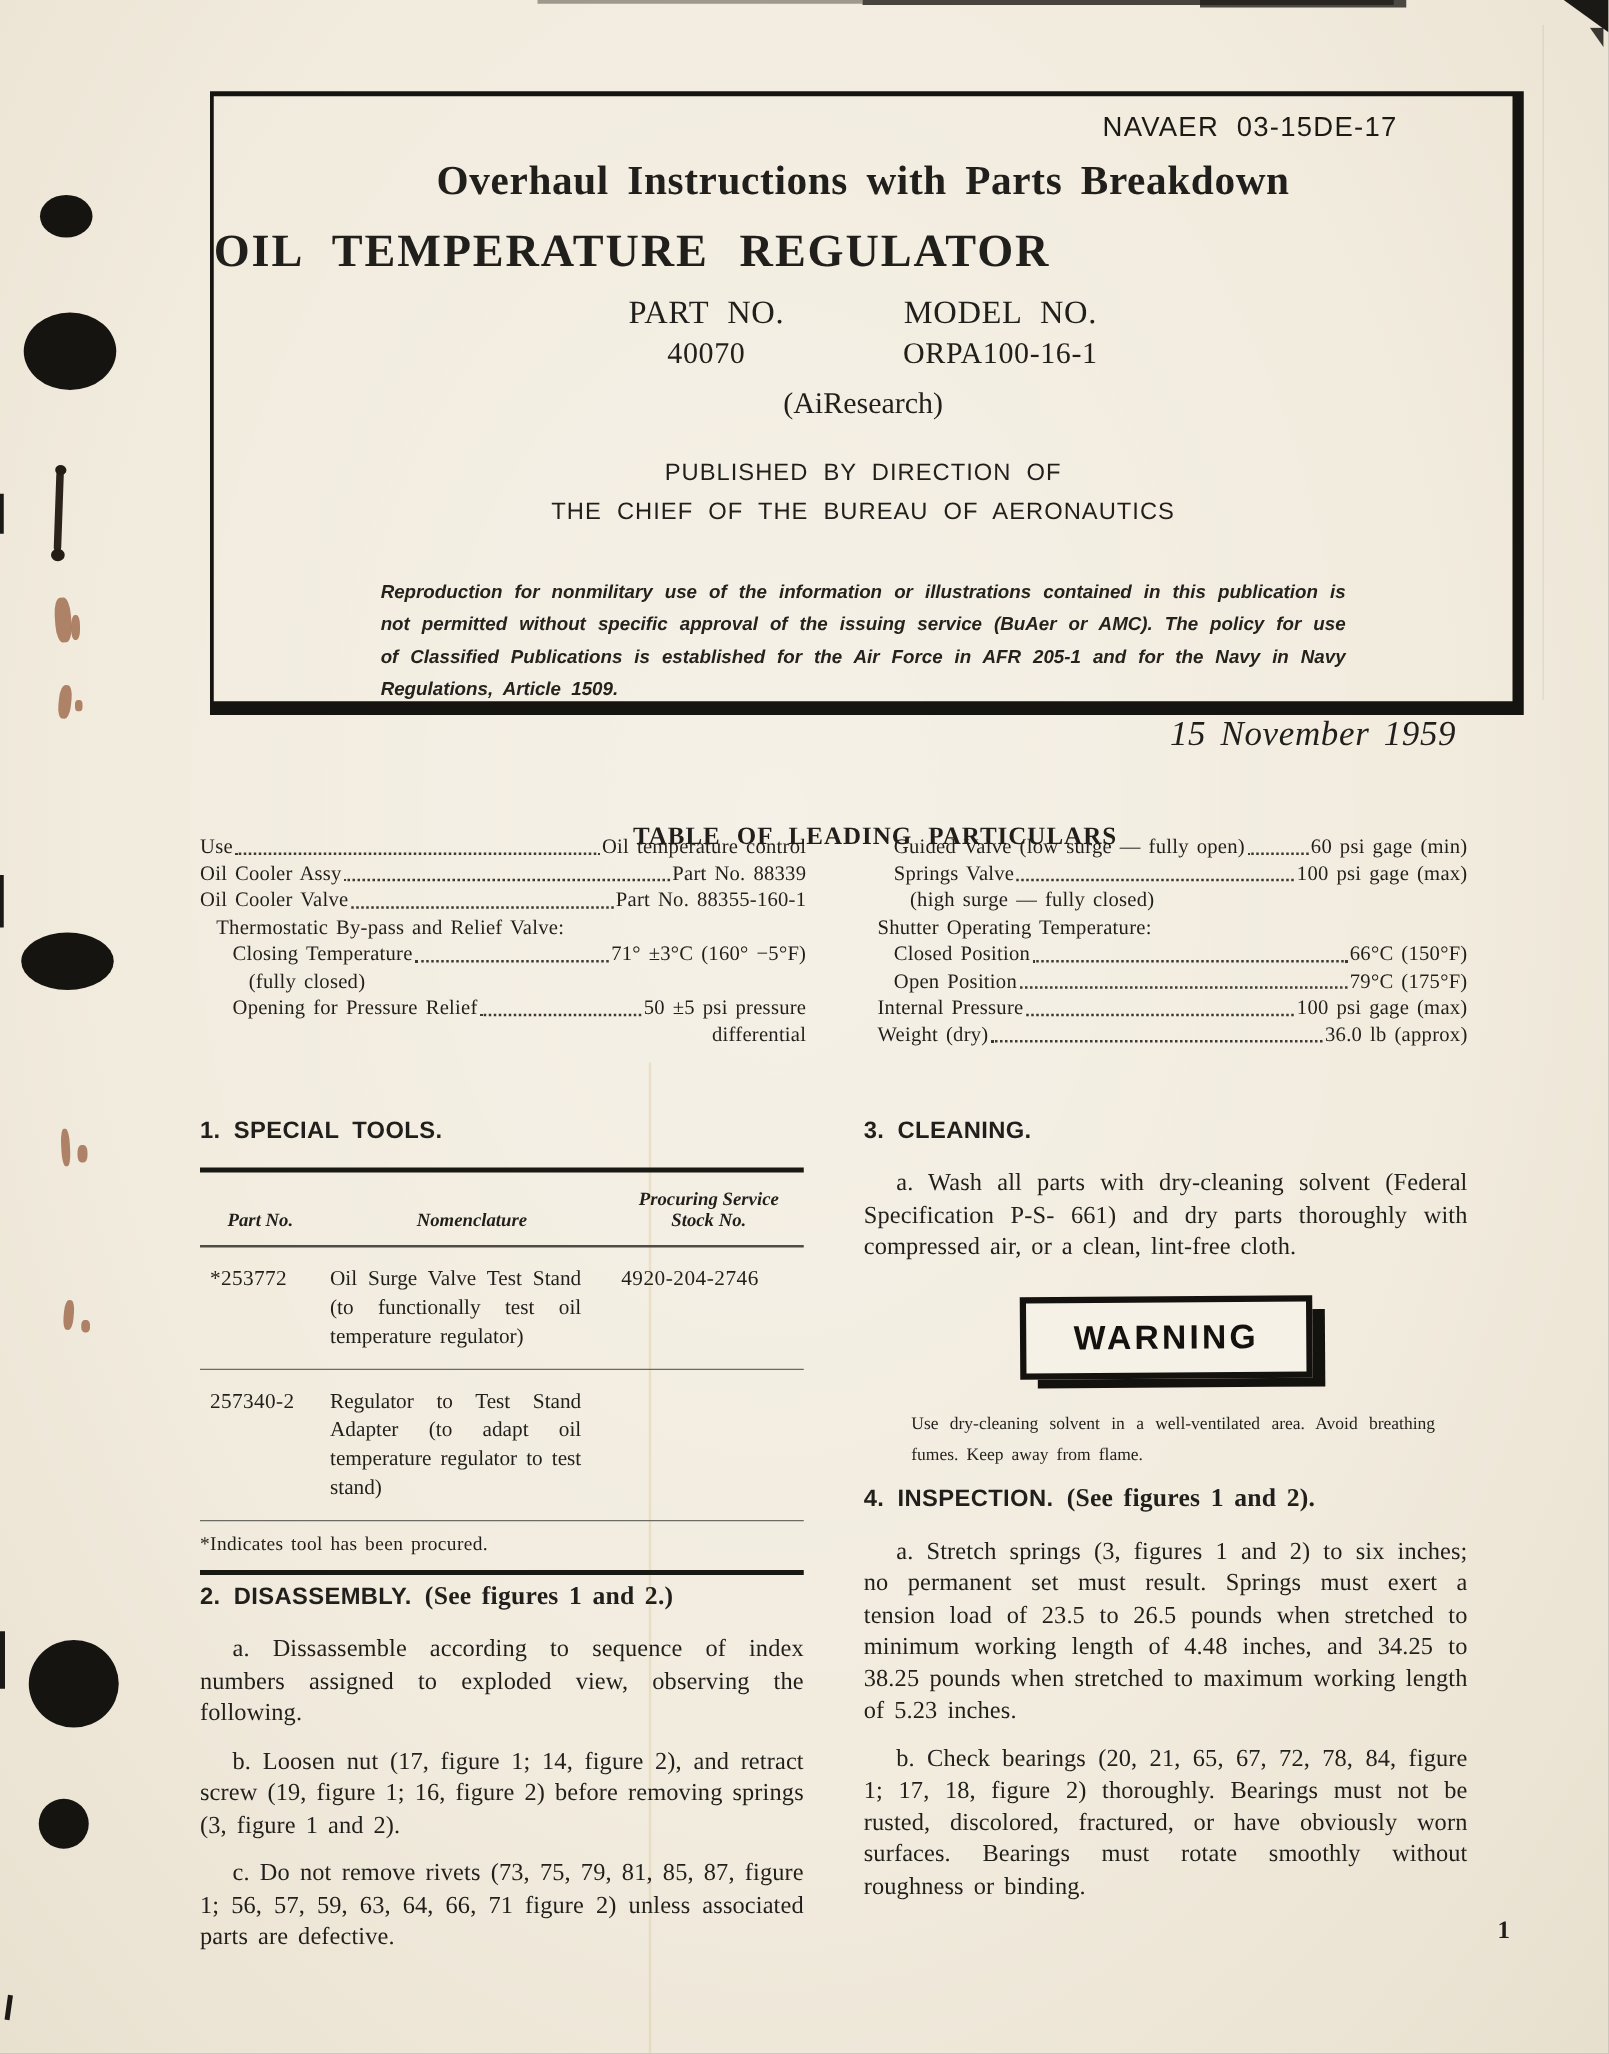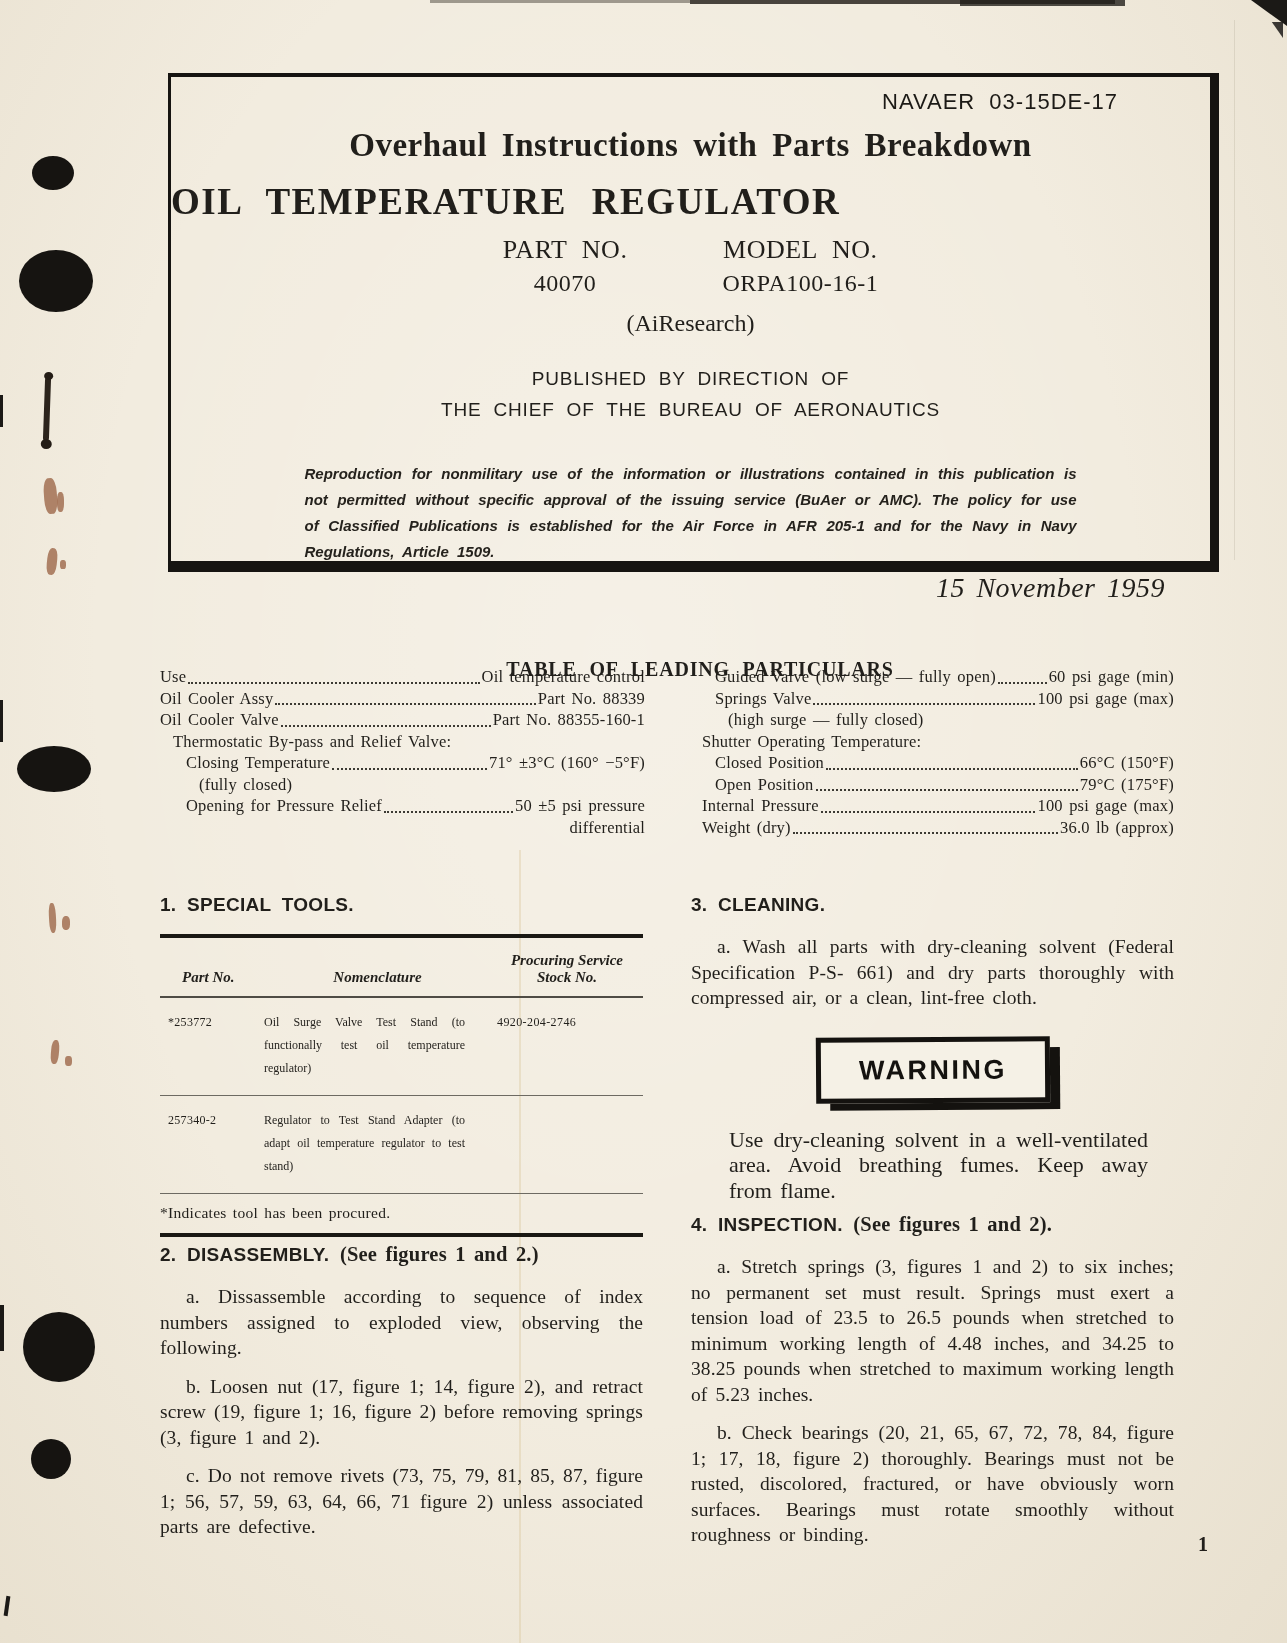--- a/index.html
+++ b/index.html
@@ -79,38 +79,38 @@
   h4.sec{margin:6px 0 18px;font-family:"Liberation Sans",sans-serif;font-size:19px;font-weight:bold;letter-spacing:.3px;word-spacing:5px;}
   h4.sec .h-note{font-family:"Liberation Serif",serif;font-weight:600;font-size:20.5px;letter-spacing:.2px;word-spacing:3px;}
   p.body{margin:0 0 13px;font-size:19.5px;line-height:25.5px;text-align:justify;text-indent:26px;word-spacing:3px;letter-spacing:.1px;}
   
   .tools-table{border-top:4px solid #1a1813;border-bottom:4px solid #1a1813;margin-bottom:2px;}
   .tools-grid{display:grid;grid-template-columns:104px 1fr 152px;}
   .tools-head{padding:14px 0 10px;border-bottom:2px solid #4f4c45;font-style:italic;font-weight:bold;font-size:15px;line-height:17px;}
   .th-part{padding-left:22px;align-self:end;}
   .th-nom{text-align:center;align-self:end;}
   .th-stock{text-align:center;}
-  .tool-row{padding:13px 0 15px;border-bottom:1.5px solid #6d6a62;font-size:12px;line-height:23px;}
+  .tool-row{padding:13px 0 15px;border-bottom:1.5px solid #6d6a62;font-size:17px;line-height:23px;}
   .tool-row:last-of-type{border-bottom:1.5px solid #6d6a62;}
   .td-part{padding-left:8px;letter-spacing:.3px;}
   .td-nom{text-align:justify;padding-right:26px;word-spacing:2.5px;}
   .td-stock{padding-left:6px;letter-spacing:.4px;}
   .tools-foot{padding:10px 0 11px;font-size:15.5px;letter-spacing:.3px;word-spacing:2px;}
   .after-table{margin-top:30px;}
   
   .warning-wrap{margin:26px 0 24px;display:flex;justify-content:center;}
   .warning-box{
     position:relative;width:224px;height:56px;
     background:#f5f1e6;border:5px solid #14120f;
     box-shadow:12px 9px 0 -2px #14120f;
     display:flex;align-items:center;justify-content:center;
     transform:rotate(-.4deg);
   }
   .warning-label{font-family:"Liberation Sans",sans-serif;font-weight:bold;font-size:27px;letter-spacing:2.5px;color:#14120f;}
-  .warning-text{margin:0 0 10px;padding:0 26px 0 38px;font-size:22px;line-height:25.5px;text-align:justify;word-spacing:3px;}
+  .warning-text{margin:0 0 10px;padding:0 26px 0 38px;font-size:14px;line-height:25.5px;text-align:justify;word-spacing:3px;}
   .page-number{position:absolute;left:1198px;top:1533px;font-size:20px;font-weight:bold;letter-spacing:.5px;}
 </style>
 </head>
 <body>
 
 <div class="page">
 
   <div class="art topstrip-1"></div>
   <div class="art topstrip-2"></div>
   <div class="art topstrip-3"></div>

